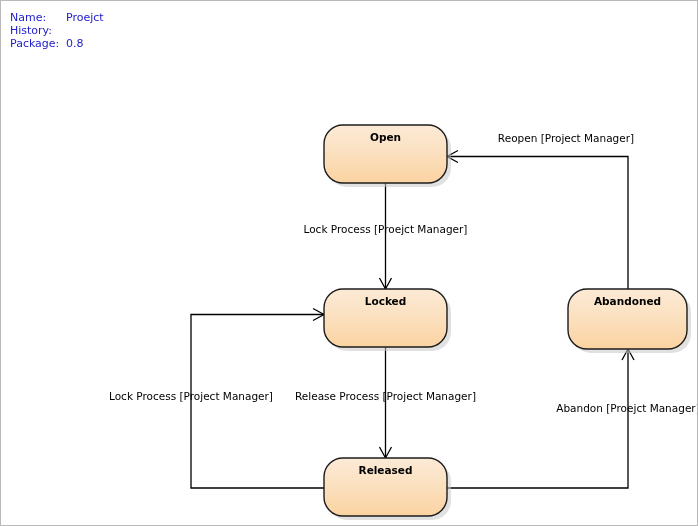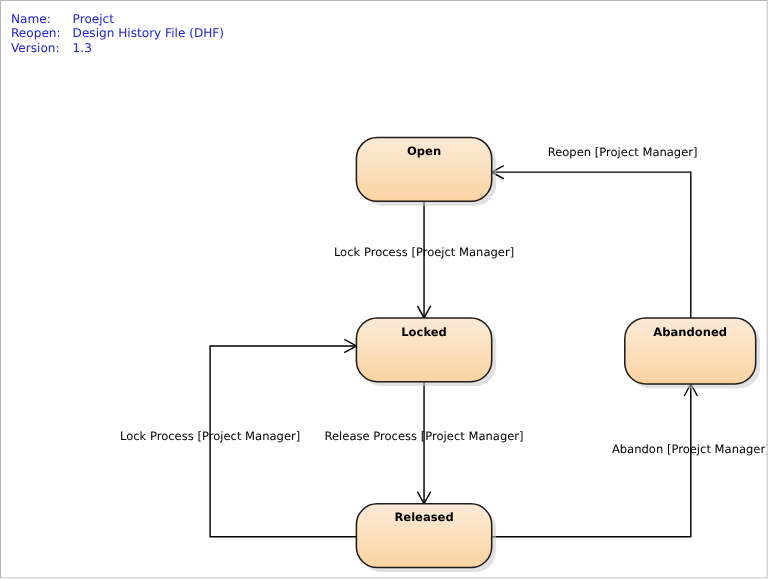--- a/index.html
+++ b/index.html
@@ -87,26 +87,25 @@
 <body>
 
 <div id="canvas">
 
   <div class="meta">
     <div class="meta-row">
       <span class="meta-key">Name:</span>
       <span class="meta-val">Proejct</span>
     </div>
     <div class="meta-row">
-      <span class="meta-key">Reopen:</span>
-      <span class="meta-val">Design History File (DHF)</span>
+      <span class="meta-key">History:</span>
     </div>
     <div class="meta-row">
-      <span class="meta-key">Version:</span>
-      <span class="meta-val">1.3</span>
+      <span class="meta-key">Package:</span>
+      <span class="meta-val">0.8</span>
     </div>
   </div>
 
   <svg id="diagram" viewBox="0 0 698 526">
     <defs>
       <linearGradient id="stateGrad" x1="0" y1="0" x2="0" y2="1">
         <stop offset="0%" stop-color="#fcead6"></stop>
         <stop offset="45%" stop-color="#fbe1c1"></stop>
         <stop offset="100%" stop-color="#fbd3a1"></stop>
       </linearGradient>

